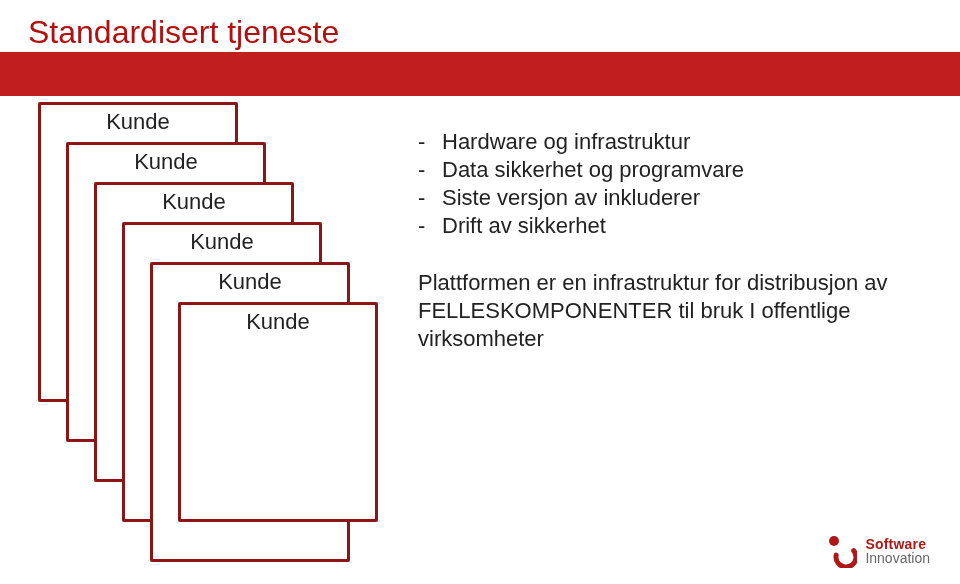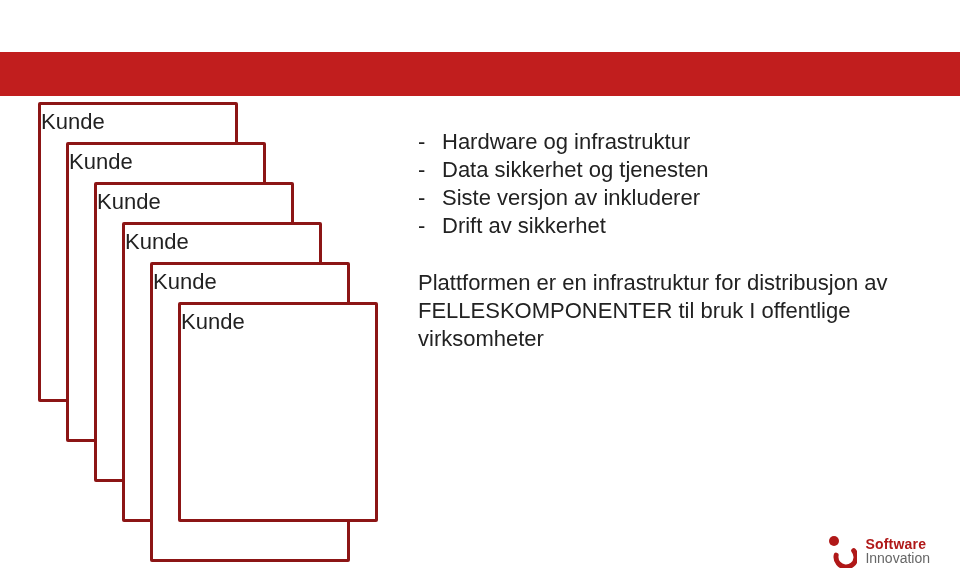--- a/index.html
+++ b/index.html
@@ -25,20 +25,21 @@
   .card {
     position: absolute;
     width: 200px;
     background: #fff;
     border: 3px solid #8c1515;
     border-radius: 2px;
   }
   .card-label {
     position: absolute;
     top: 4px; left: 0; right: 0;
+    text-align: center;
     font-size: 22px;
     color: #222;
   }
   .c0 { left: 0;   top: 0;   height: 300px; }
   .c1 { left: 28px; top: 40px; height: 300px; }
   .c2 { left: 56px; top: 80px; height: 300px; }
   .c3 { left: 84px; top: 120px; height: 300px; }
   .c4 { left: 112px; top: 160px; height: 300px; }
   .c5 { left: 140px; top: 200px; height: 220px; }
 
@@ -65,20 +66,21 @@
   .logo-text { display: flex; flex-direction: column; line-height: 1; }
   .logo-t1 { font-size: 14px; color: #b01818; font-weight: 700; letter-spacing: .2px; }
   .logo-t2 { font-size: 14px; color: #666; font-weight: 400; }
 </style>
 </head>
 <body>
 
 <div class="slide">
 
   <div class="header-band"></div>
+  <div class="title">Standardisert tjeneste</div>
 
   <div class="cards">
     <div class="card c0">
       <div class="card-label">Kunde</div>
     </div>
     <div class="card c1">
       <div class="card-label">Kunde</div>
     </div>
     <div class="card c2">
       <div class="card-label">Kunde</div>
@@ -94,21 +96,21 @@
     </div>
   </div>
 
   <div class="body-text">
     <div class="bullet-row">
       <div class="bullet-dash">-</div>
       <div class="bullet-txt">Hardware og infrastruktur</div>
     </div>
     <div class="bullet-row">
       <div class="bullet-dash">-</div>
-      <div class="bullet-txt">Data sikkerhet og tjenesten</div>
+      <div class="bullet-txt">Data sikkerhet og programvare</div>
     </div>
     <div class="bullet-row">
       <div class="bullet-dash">-</div>
       <div class="bullet-txt">Siste versjon av inkluderer</div>
     </div>
     <div class="bullet-row">
       <div class="bullet-dash">-</div>
       <div class="bullet-txt">Drift av sikkerhet</div>
     </div>
     <p class="para2">Plattformen er en infrastruktur for distribusjon av FELLESKOMPONENTER til bruk I offentlige virksomheter</p>

